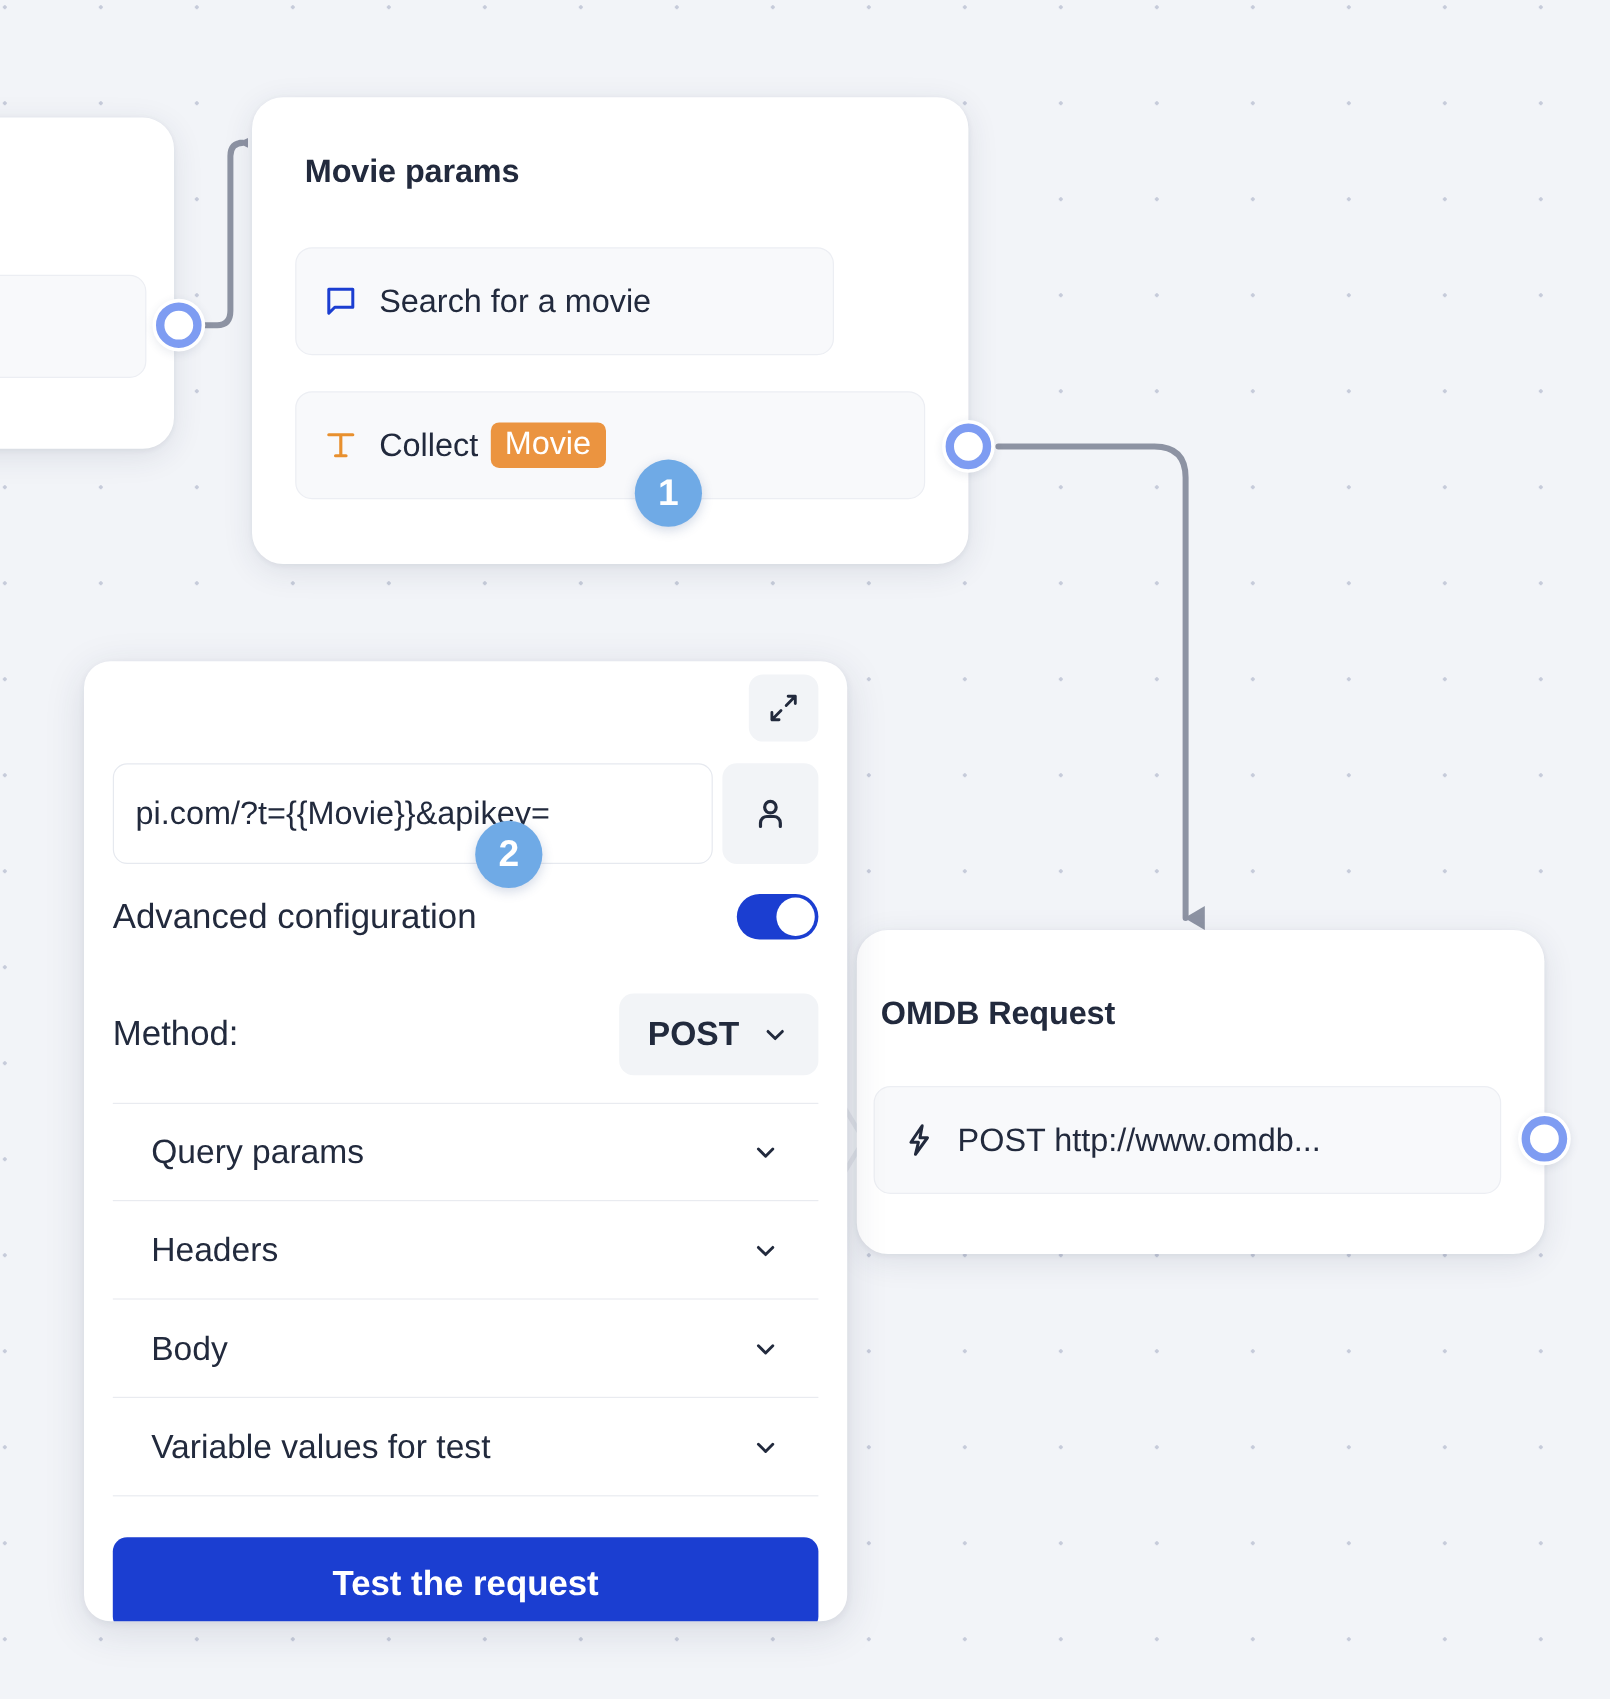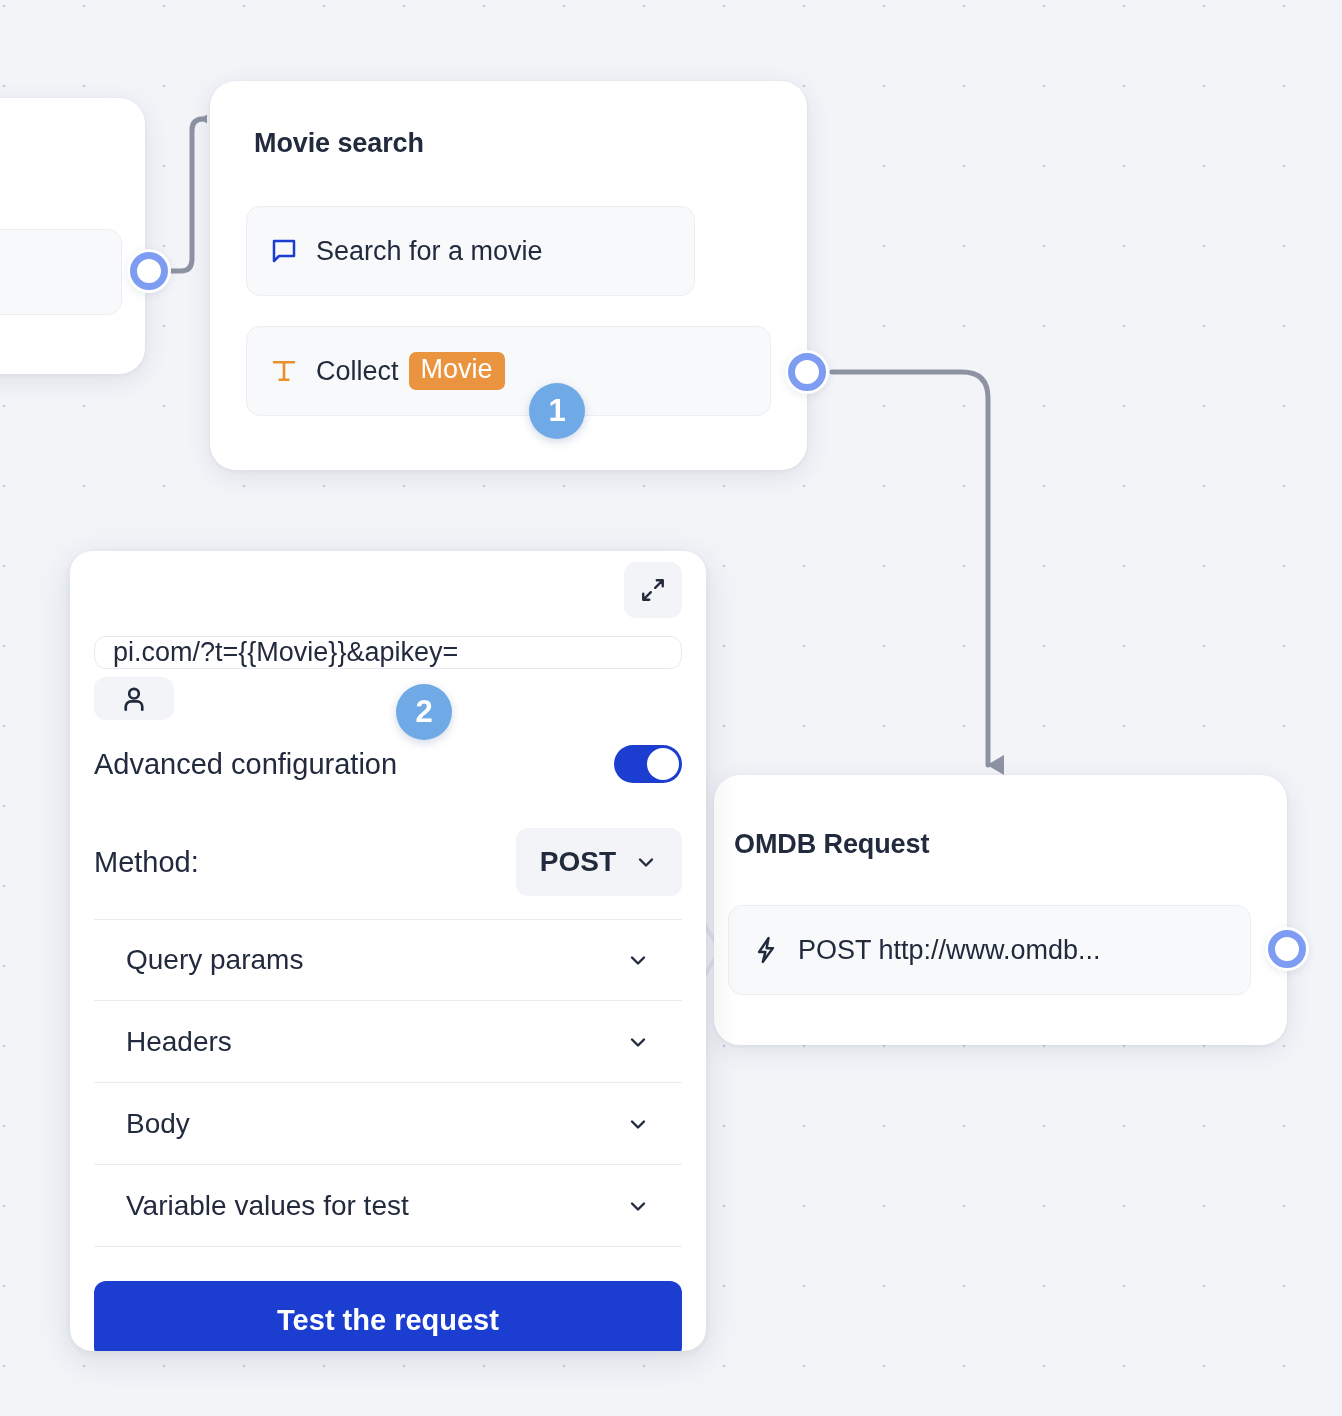--- a/index.html
+++ b/index.html
@@ -197,21 +197,21 @@
 
     <path d="M703,922 L720,950 L703,978" fill="none" stroke="#e3e6ec" stroke-width="4" stroke-linecap="round"></path>
   </svg>
 
   <div class="node" style="left:-160px; top:98px; width:305px; height:276px;">
     <div class="node-row" style="position:absolute; left:22px; top:131px; width:260px; height:86px;"></div>
   </div>
   <div class="port" style="left:127px; top:249px; z-index:20;"></div>
 
   <div class="node" style="left:210px; top:81px; width:597px; height:389px; z-index:10;">
-    <div class="node-title" style="position:absolute; left:44px; top:47px;">Movie search</div>
+    <div class="node-title" style="position:absolute; left:44px; top:47px;">Movie params</div>
 
     <div class="node-row" style="position:absolute; left:36px; top:125px; width:449px;">
       <span style="flex:none">
         <svg width="30" height="30" viewBox="0 0 24 24" fill="none" stroke="#1b3ed1" stroke-width="2" stroke-linecap="round" stroke-linejoin="round">
           <path d="M4 4h16v12H8l-4 4z"></path>
         </svg>
       </span>
       <span class="node-row-label">Search for a movie</span>
     </div>
 
@@ -246,21 +246,21 @@
 
   <div id="panel">
 
     <button class="icon-btn" style="position:absolute; right:24px; top:11px; width:58px; height:56px;" title="expand">
       <svg width="26" height="26" viewBox="0 0 24 24" fill="none" stroke="#222a3d" stroke-width="2.2" stroke-linecap="round" stroke-linejoin="round">
         <path d="M14 10 L21 3 M21 3 H15.5 M21 3 V8.5"></path>
         <path d="M10 14 L3 21 M3 21 H8.5 M3 21 V15.5"></path>
       </svg>
     </button>
 
-    <div style="position:absolute; left:24px; top:85px; width:588px; height:84px; display:flex; gap:8px;flex-direction:column;">
+    <div style="position:absolute; left:24px; top:85px; width:588px; height:84px; display:flex; gap:8px;">
       <div style="flex:1; height:84px;">
         <input class="url-input" type="text" value="pi.com/?t={{Movie}}&amp;apikey=" style="">
       </div>
       <button class="icon-btn" style="width:80px; height:84px;" title="user">
         <svg width="32" height="32" viewBox="0 0 24 24" fill="none" stroke="#222a3d" stroke-width="2" stroke-linecap="round" stroke-linejoin="round">
           <circle cx="12" cy="8" r="3.6"></circle>
           <path d="M5.8 20v-2.2a4 4 0 0 1 4-4h4.4a4 4 0 0 1 4 4V20"></path>
         </svg>
       </button>
     </div>

